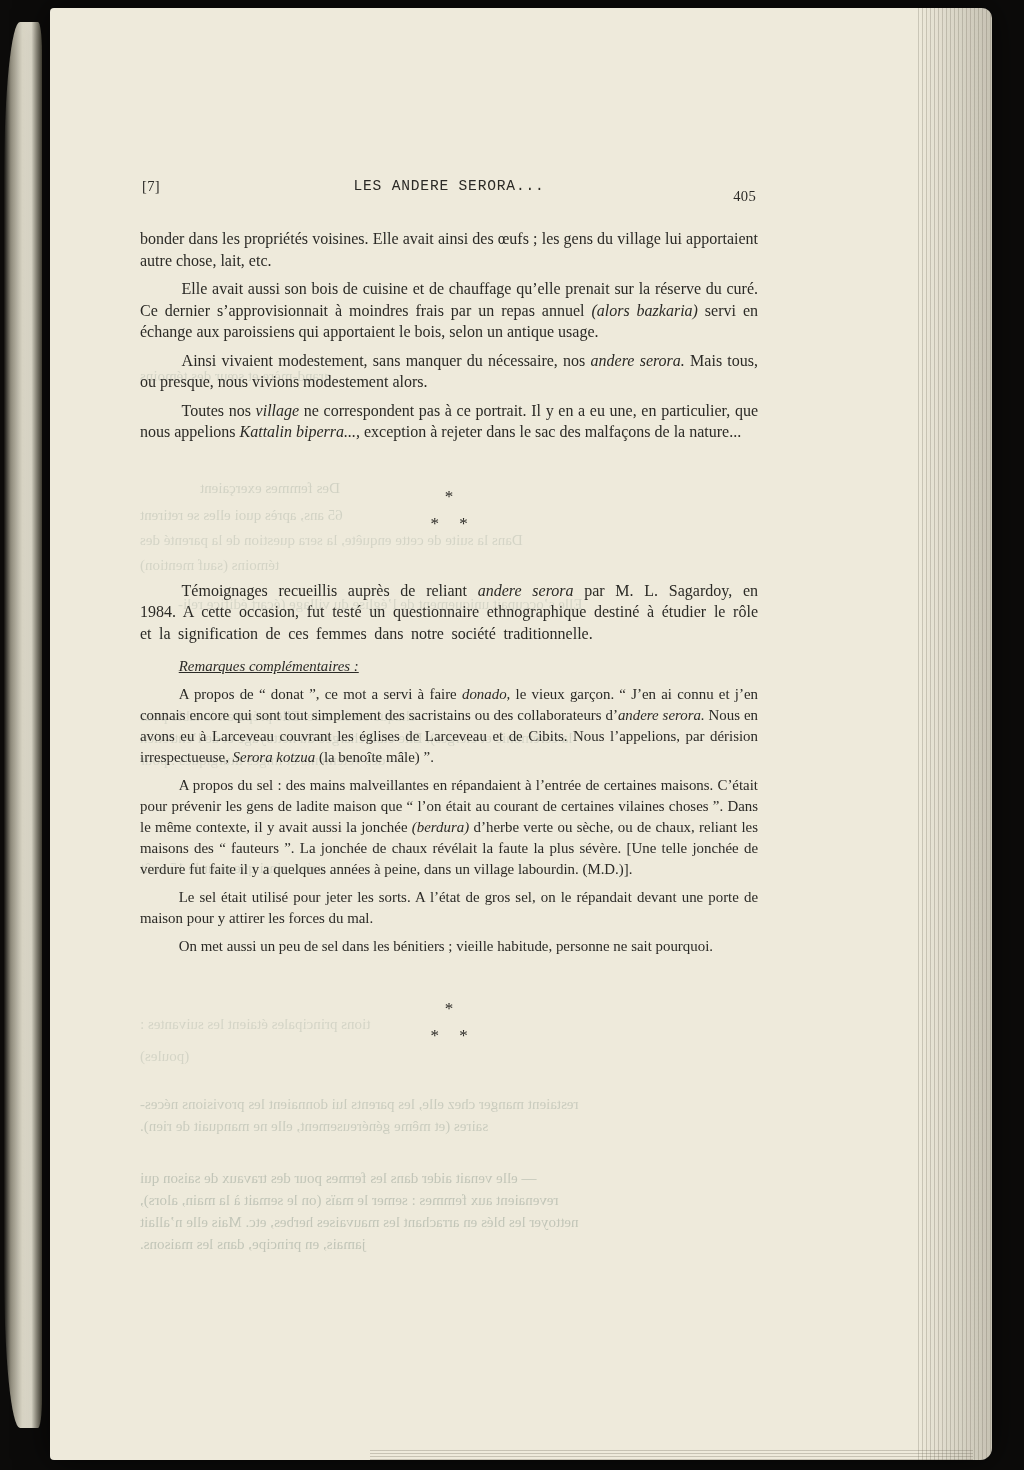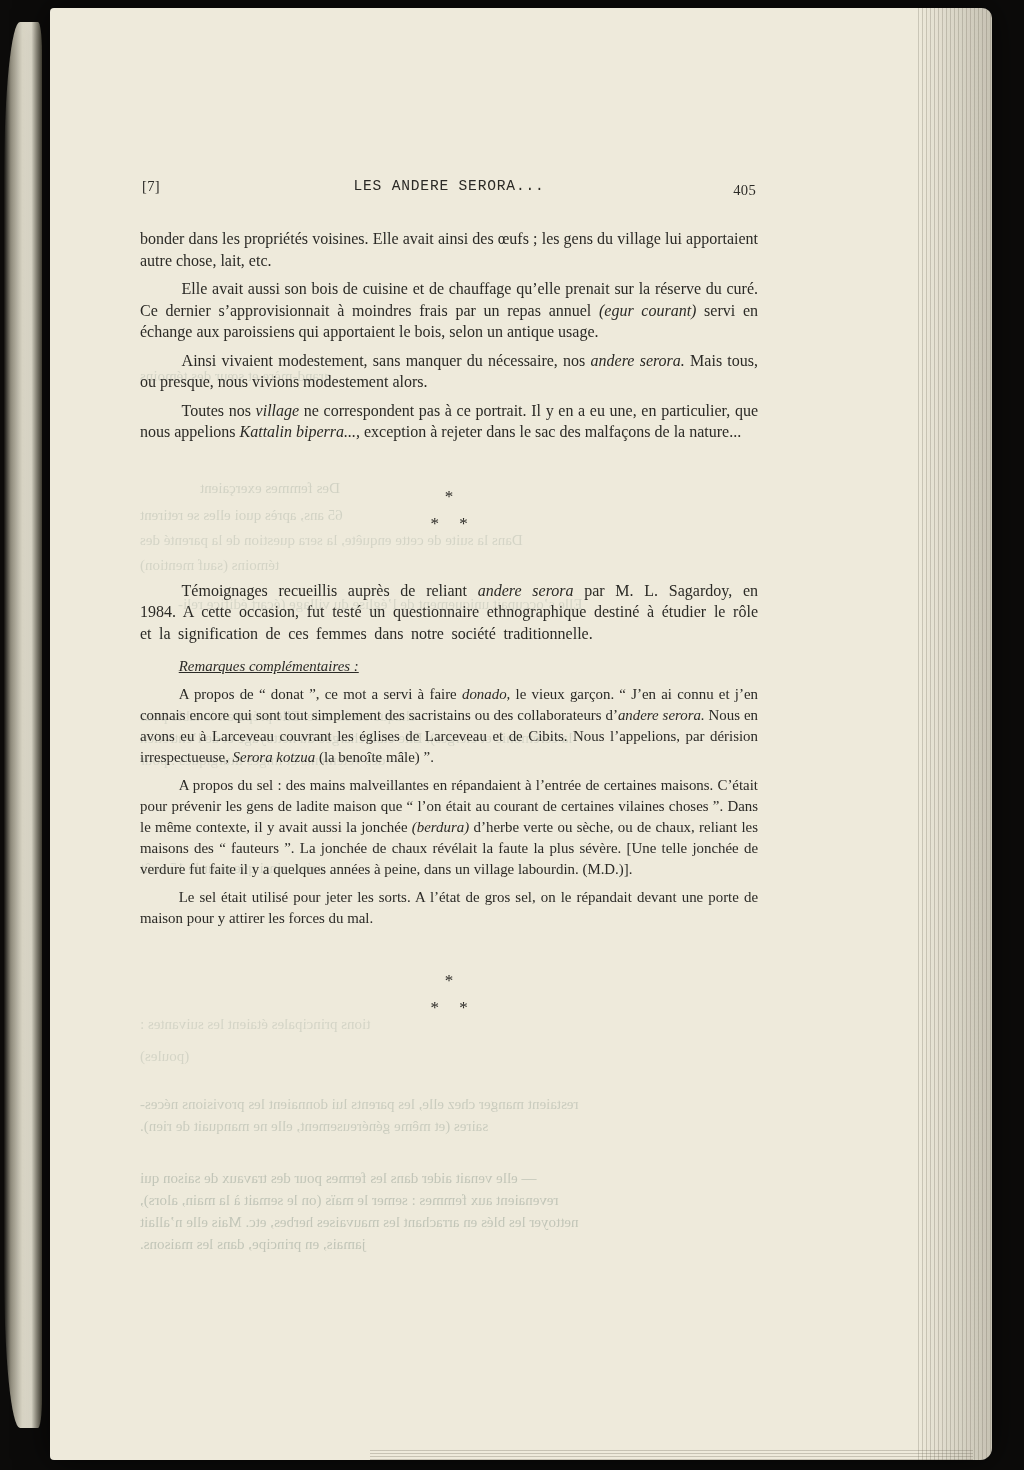--- a/index.html
+++ b/index.html
@@ -36,21 +36,21 @@
     position:absolute;bottom:0;left:34%;width:64%;height:12px;
     background:repeating-linear-gradient(0deg,rgba(110,105,90,0.30) 0 1px,rgba(0,0,0,0) 1px 3px);
   }
   .text-col{
     position:absolute;left:90px;top:170px;width:618px;
     color:#2b2a26;
   }
   .header{position:relative;height:20px;font-size:14.6px;letter-spacing:0.3px;}
   .h-left{position:absolute;left:2px;top:0;}
   .h-title{position:absolute;left:0;right:0;top:0;text-align:center;letter-spacing:0.8px;font-family:Liberation Mono, monospace;}
-  .h-right{position:absolute;right:2px;top:4px;margin-left:44px;}
+  .h-right{position:absolute;right:2px;top:10px;margin-left:44px;}
   #content{margin-top:30px;}
   p.para{
     margin:0 0 7px 0;
     font-size:16px;line-height:21.5px;
     text-align:justify;
   }
   p.para.indent{text-indent:2.6em;}
   p.para.wide{word-spacing:3.5px;}
   p.para.small{font-size:14.9px;line-height:21px;}
   .it{font-style:italic;}
@@ -97,32 +97,33 @@
         <div class="ghost" style="left: 90px; top: 1226px; opacity: 0.34;">jamais, en principe, dans les maisons.</div>
       </div>
     <div class="text-col">
       <div class="header">
         <span class="h-left">[7]</span>
         <span class="h-title">LES ANDERE SERORA...</span>
         <span class="h-right">405</span>
       </div>
       <div id="content">
           <p class="para"><span>bonder dans les propriétés voisines. Elle avait ainsi des œufs ; les gens du village lui apportaient autre chose, lait, etc.</span></p>
-          <p class="para indent"><span>Elle avait aussi son bois de cuisine et de chauffage qu’elle prenait sur la réserve du curé. Ce dernier s’approvisionnait à moindres frais par un repas annuel </span><span class="it">(egur courant)</span><span> servi en échange aux paroissiens qui apportaient le bois, selon un antique usage.</span></p>
+          <p class="para indent"><span>Elle avait aussi son bois de cuisine et de chauffage qu’elle prenait sur la réserve du curé. Ce dernier s’approvisionnait à moindres frais par un repas annuel </span><span class="it">(alors bazkaria)</span><span> servi en échange aux paroissiens qui apportaient le bois, selon un antique usage.</span></p>
           <p class="para indent"><span>Ainsi vivaient modestement, sans manquer du nécessaire, nos </span><span class="it">andere serora.</span><span> Mais tous, ou presque, nous vivions modestement alors.</span></p>
           <p class="para indent"><span>Toutes nos </span><span class="it">village</span><span> ne correspondent pas à ce portrait. Il y en a eu une, en particulier, que nous appelions </span><span class="it">Kattalin biperra...,</span><span> exception à rejeter dans le sac des malfaçons de la nature...</span></p>
           <div class="stars grp1">
             <span class="s1">*</span>
             <span class="s2">* *</span>
           </div>
           <p class="para indent wide"><span>Témoignages recueillis auprès de reliant </span><span class="it">andere serora</span><span> par M. L. Sagardoy, en 1984. A cette occasion, fut testé un questionnaire ethnographique destiné à étudier le rôle et la signification de ces femmes dans notre société traditionnelle.</span></p>
           <p class="para indent small" style="margin-top: 12px; text-decoration: underline;"><span class="it">Remarques complémentaires :</span></p>
           <p class="para indent small"><span>A propos de “ donat ”, ce mot a servi à faire </span><span class="it">donado,</span><span> le vieux garçon. “ J’en ai connu et j’en connais encore qui sont tout simplement des sacristains ou des collaborateurs d’</span><span class="it">andere serora.</span><span> Nous en avons eu à Larceveau couvrant les églises de Larceveau et de Cibits. Nous l’appelions, par dérision irrespectueuse, </span><span class="it">Serora kotzua</span><span> (la benoîte mâle) ”.</span></p>
           <p class="para indent small"><span>A propos du sel : des mains malveillantes en répandaient à l’entrée de certaines maisons. C’était pour prévenir les gens de ladite maison que “ l’on était au courant de certaines vilaines choses ”. Dans le même contexte, il y avait aussi la jonchée </span><span class="it">(berdura)</span><span> d’herbe verte ou sèche, ou de chaux, reliant les maisons des “ fauteurs ”. La jonchée de chaux révélait la faute la plus sévère. [Une telle jonchée de verdure fut faite il y a quelques années à peine, dans un village labourdin. (M.D.)].</span></p>
           <p class="para indent small"><span>Le sel était utilisé pour jeter les sorts. A l’état de gros sel, on le répandait devant une porte de maison pour y attirer les forces du mal.</span></p>
+          <p class="para indent small"><span>On met aussi un peu de sel dans les bénitiers ; vieille habitude, personne ne sait pourquoi.</span></p>
           <div class="stars grp2">
             <span class="s1">*</span>
             <span class="s2">* *</span>
           </div>
         </div>
     </div>
   </div>
 </div>
 
 </body></html>

